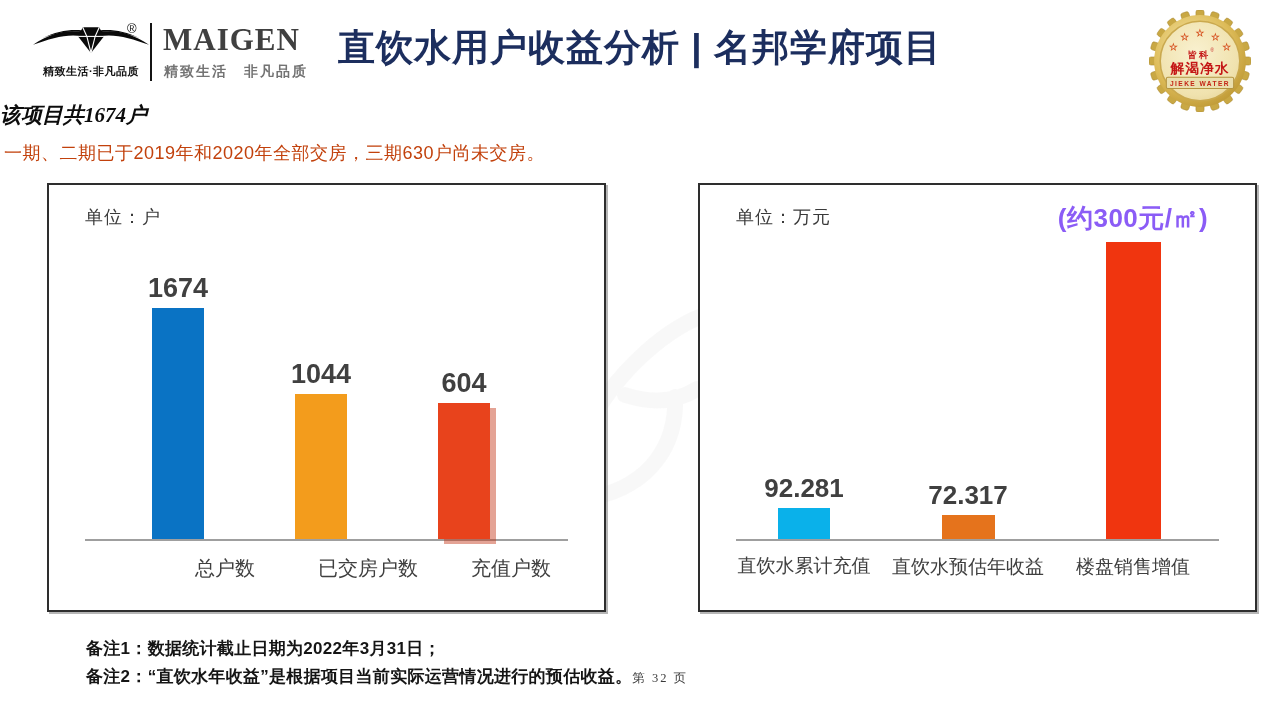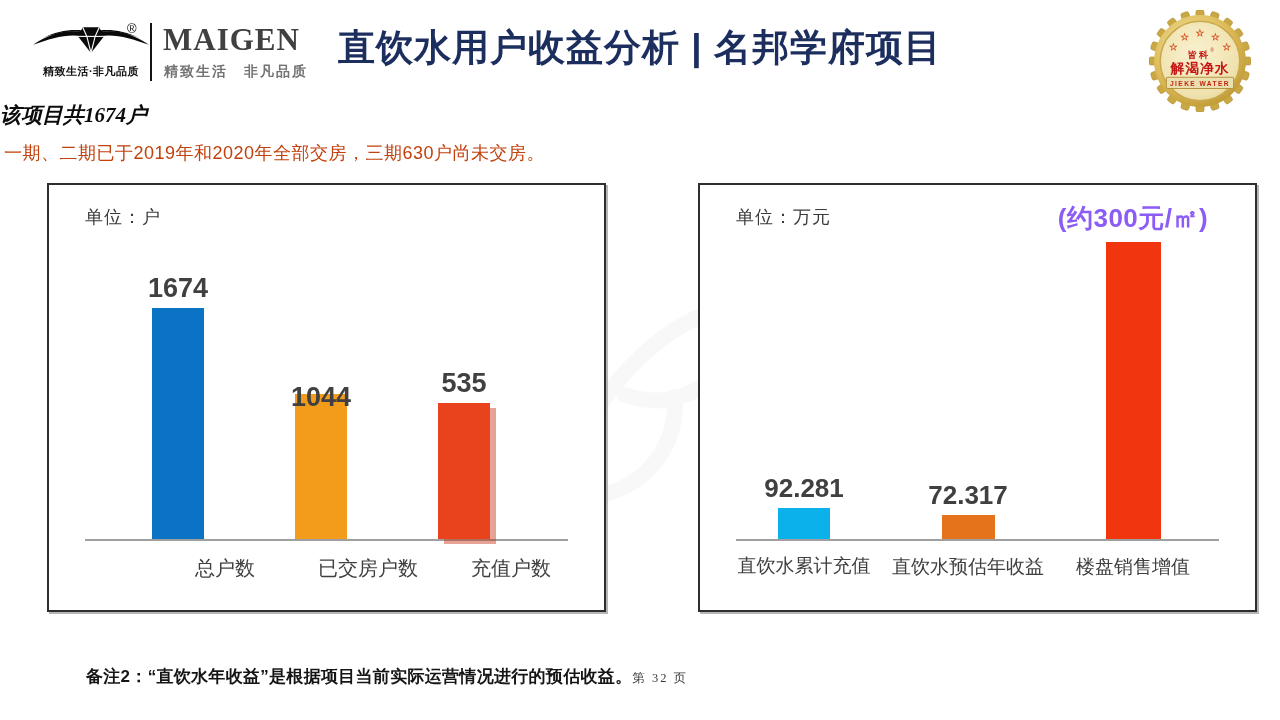--- a/index.html
+++ b/index.html
@@ -170,38 +170,39 @@
     </g>
   </svg>
 
   <div class="chart-box" id="chart0">
     <div class="unit-label">单位：户</div>
     <div class="baseline"></div>
   <div class="bar" style="left: 103px; top: 123px; width: 52px; height: 231px; background: rgb(10, 115, 196);"></div>
       <div class="val" style="left: 129px; top: 89px;">1674</div>
       <div class="cat" style="left: 129px;">总户数</div>
       <div class="bar" style="left: 246px; top: 209px; width: 52px; height: 145px; background: rgb(243, 156, 28);"></div>
-      <div class="val" style="left: 272px; top: 175px; margin-top: 23px;">1044</div>
+      <div class="val" style="left: 272px; top: 175px;">1044</div>
       <div class="cat" style="left: 272px;">已交房户数</div>
       <div class="bar shadowed" style="left: 389px; top: 218px; width: 52px; height: 136px; background: rgb(232, 67, 28);"></div>
-      <div class="val" style="left: 415px; top: 184px;">535</div>
+      <div class="val" style="left: 415px; top: 184px;">604</div>
       <div class="cat" style="left: 415px;">充值户数</div>
     </div>
 
   <div class="chart-box" id="chart1">
     <div class="unit-label">单位：万元</div>
     <div class="baseline"></div>
   <div class="bar" style="left: 78px; top: 323px; width: 52px; height: 31px; background: rgb(10, 177, 234);"></div>
       <div class="val" style="left: 104px; top: 289px;">92.281</div>
       <div class="cat" style="left: 104px; font-family: Liberation Mono, monospace;">直饮水累计充值</div>
       <div class="bar" style="left: 241.5px; top: 330px; width: 53px; height: 24px; background: rgb(229, 115, 28);"></div>
       <div class="val" style="left: 268px; top: 296px;">72.317</div>
       <div class="cat" style="left: 268px;">直饮水预估年收益</div>
       <div class="bar" style="left: 405.5px; top: 57px; width: 55px; height: 297px; background: rgb(240, 53, 15);"></div>
       <div class="val annotation" style="left: 433px; top: 19px;">(约300元/㎡)</div>
       <div class="cat" style="left: 433px;">楼盘销售增值</div>
     </div>
 
+  <div class="footnote" id="note1">备注1：数据统计截止日期为2022年3月31日；</div>
   <div class="footnote" id="note2">
     <span>备注2：“直饮水年收益”是根据项目当前实际运营情况进行的预估收益。</span><span class="page-marker">第 32 页</span>
   </div>
 
 </div>
 
 </body></html>

